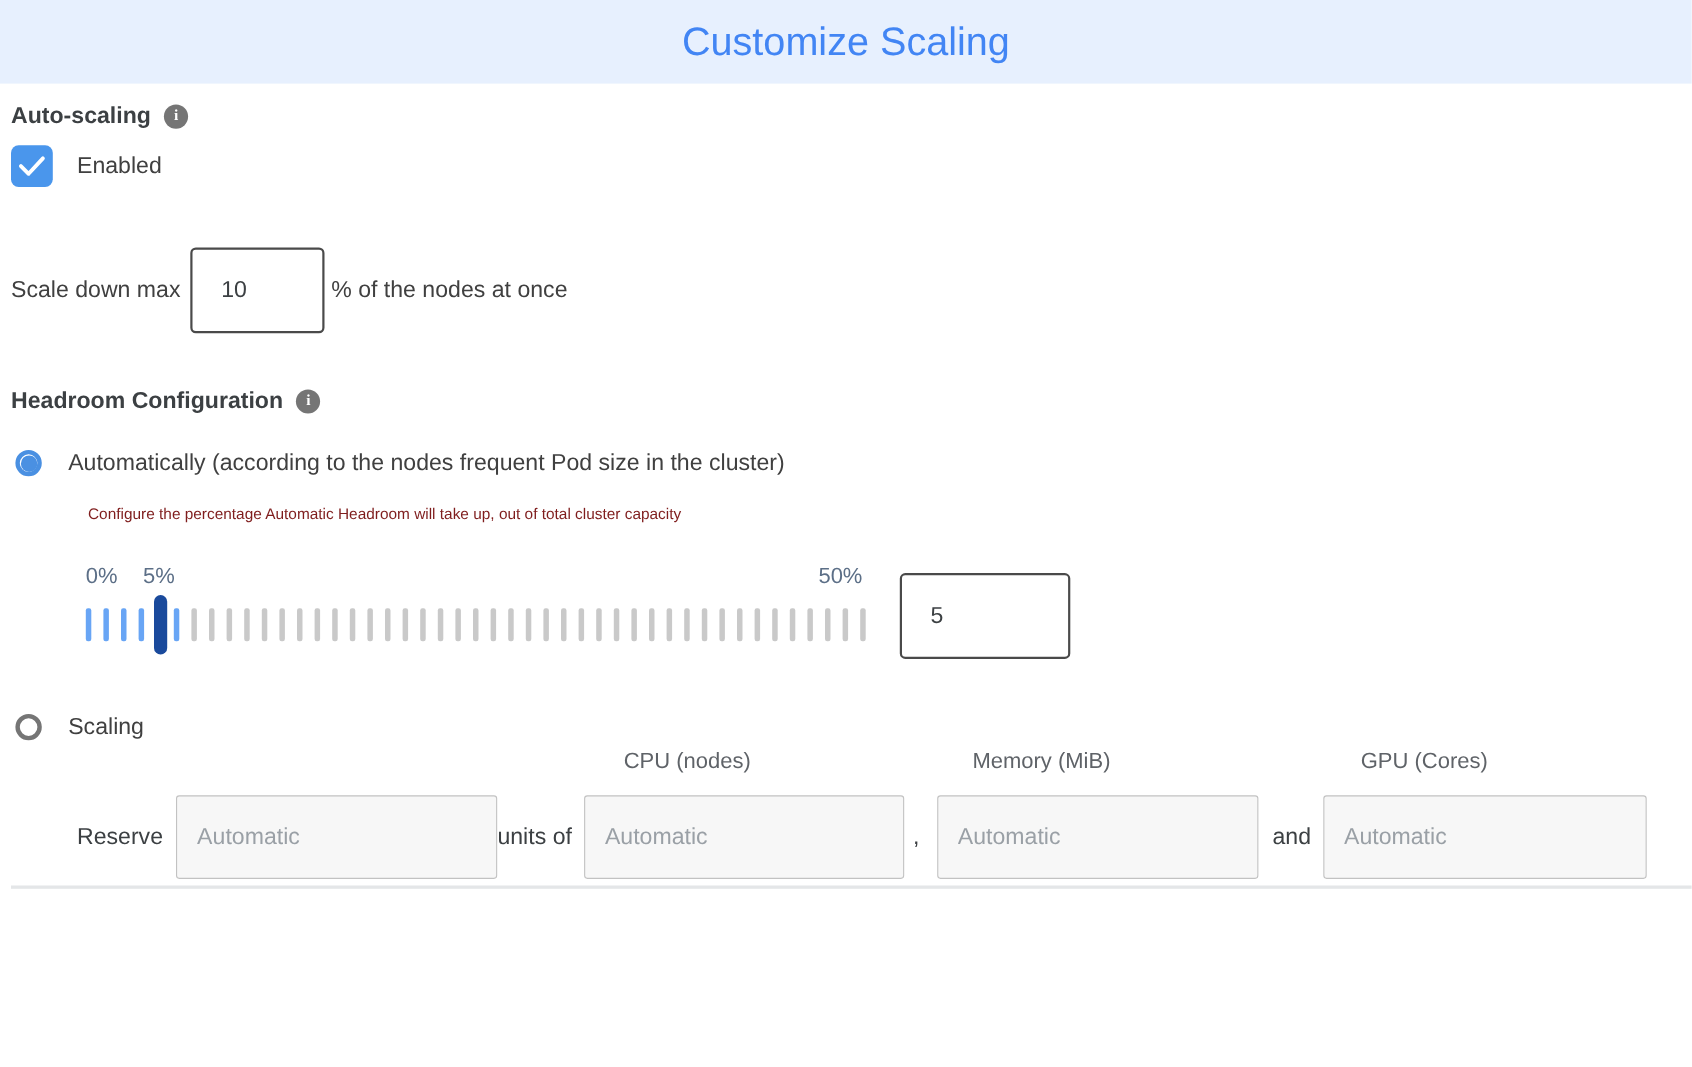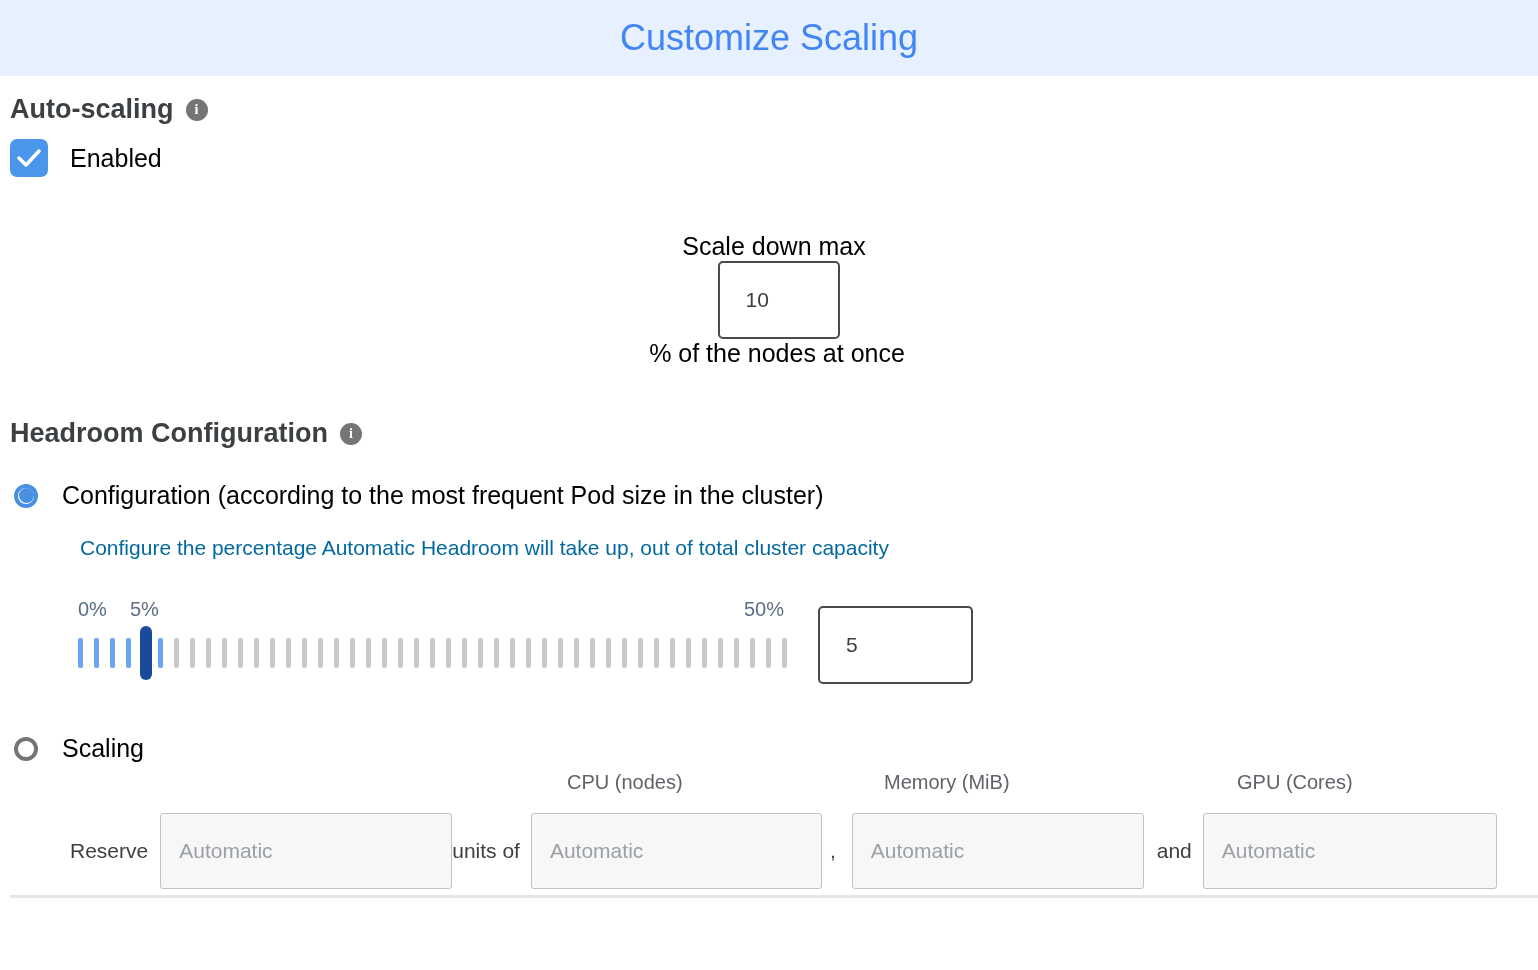--- a/index.html
+++ b/index.html
@@ -18,42 +18,42 @@
   }
   .header .title {
     font-size: 36px;
     color: #4285f4;
   }
   
   .content { padding: 18px 0 0 10px; }
 
   .section-label {
     display: flex; align-items: center; gap: 12px;
-    font-size: 27px; font-weight: bold; color: #3c4043;
+    font-size: 21px; font-weight: bold; color: #3c4043;
   }
   .info-icon {
     width: 22px; height: 22px; border-radius: 50%;
     background: #757575; color: #ffffff;
     display: inline-flex; align-items: center; justify-content: center;
     font-size: 14px; font-weight: bold; font-family: "Liberation Serif", serif;
   }
   .info-icon::after { content: "i"; }
 
   
   .checkbox-row { margin-top: 14px; display: flex; align-items: center; gap: 22px; }
   .checkbox {
     width: 38px; height: 38px; border-radius: 7px;
     background: #4a96ec;
     display: flex; align-items: center; justify-content: center;
     cursor: pointer;
   }
-  .plain-label { font-size: 25px; color: #000000; }
-
-  
-  .scaledown-row { margin-top: 55px; display: flex; align-items: center; flex-direction: column; }
+  .plain-label { font-size: 21px; color: #404040; }
+
+  
+  .scaledown-row { margin-top: 55px; display: flex; align-items: center; }
   .dark-input {
     height: 78px; border: 2px solid #4a4a4a; border-radius: 5px;
     background: #ffffff; font-size: 21px; color: #3c4043;
     font-family: "Liberation Sans", sans-serif;
     padding-left: 26px; outline: none;
   }
   .scaledown-row .dark-input { width: 122px; margin-left: 9px; }
   .scaledown-row .suffix { margin-left: 6px; }
 
   
@@ -62,21 +62,21 @@
   .radio-row.auto { margin-top: 32px; }
   .radio-row.manual { margin-top: 48px; }
   .radio {
     width: 24px; height: 24px; border-radius: 50%;
     border: 4px solid #4a90e2; background: #ffffff; flex: none;
     display: flex; align-items: center; justify-content: center;
     cursor: pointer;
   }
   .radio.selected .dot { width: 15px; height: 15px; border-radius: 50%; background: #4a90e2; }
   .radio.unselected { border-color: #757575; }
-  .radio-desc { margin: 26px 0 0 70px; font-size: 21px; color: #0369a1; }
+  .radio-desc { margin: 26px 0 0 70px; font-size: 14px; color: #7f1d1d; }
 
   
   .slider-section { position: relative; margin: 38px 0 0 68px; height: 88px; }
   .slider-label { position: absolute; top: 0; font-size: 20px; color: #5c6f87; }
   .slider-label.min  { left: 0; }
   .slider-label.cur  { left: 52px; }
   .slider-label.max  { left: 666px; }
   .ticks { position: absolute; left: 0; top: 40px; display: flex; gap: 11px; }
   .tick { width: 5px; height: 30px; border-radius: 2px; background: #c9c9c9; }
   .tick.active { background: #68a5f5; }
@@ -160,21 +160,21 @@
 
   <div class="section-label headroom-label">
     <span>Headroom Configuration</span>
     <span class="info-icon"></span>
   </div>
 
   <div class="radio-row auto">
     <div class="radio selected">
       <div class="dot"></div>
     </div>
-    <span class="plain-label">Configuration (according to the most frequent Pod size in the cluster)</span>
+    <span class="plain-label">Automatically (according to the nodes frequent Pod size in the cluster)</span>
   </div>
 
   <div class="radio-desc">Configure the percentage Automatic Headroom will take up, out of total cluster capacity</div>
 
   <div class="slider-section">
     <span class="slider-label min">0%</span>
     <span class="slider-label cur">5%</span>
     <span class="slider-label max">50%</span>
     <div class="ticks">
         <span class="tick active"></span>

